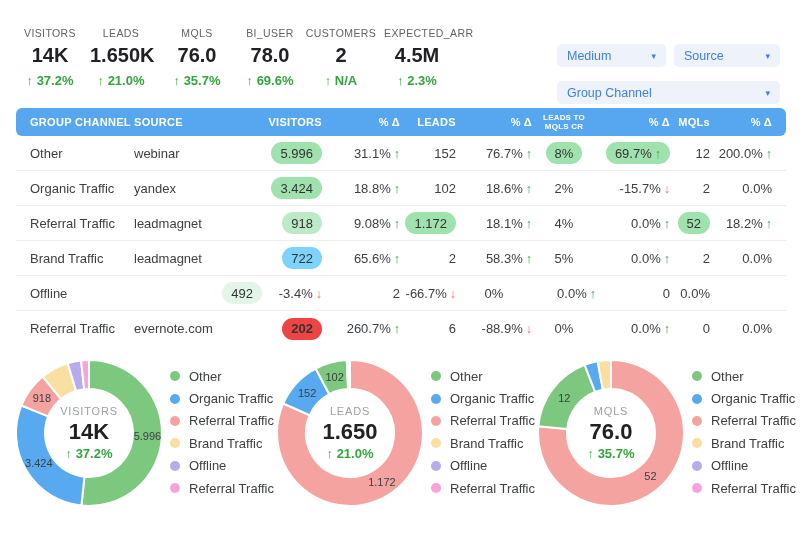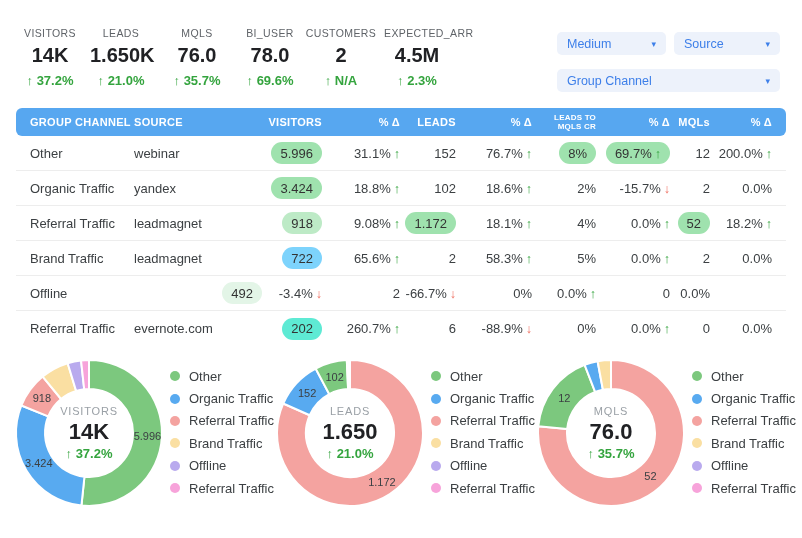--- a/index.html
+++ b/index.html
@@ -9,36 +9,36 @@
   .kpi-row{display:flex;gap:6px;padding:27px 0 0 16px;align-items:flex-start}
   .kpi{text-align:center;flex:0 0 auto}
   .kpi:nth-child(1){width:68px}.kpi:nth-child(2){width:62px}.kpi:nth-child(3){width:78px}
   .kpi:nth-child(4){width:56px}.kpi:nth-child(5){width:74px}.kpi:nth-child(6){width:66px}
   .kpi:nth-child(7){width:86px}
   .kpi .lbl{font-size:10.5px;color:#5f6368;letter-spacing:.4px;white-space:nowrap}
   .kpi .val{font-size:20px;font-weight:bold;color:#202124;margin-top:5px;white-space:nowrap}
   .kpi .dlt{font-size:13px;font-weight:bold;color:#34a43e;margin-top:6px;white-space:nowrap}
 
   
-  .filters{position:absolute;left:557px;top:32px}
+  .filters{position:absolute;left:557px;top:44px}
   .f-row{display:flex;gap:8px;margin-bottom:14px}
   .fbtn{height:23px;background:#edf2fb;border:none;border-radius:5px;color:#3d7fe9;font-size:12.5px;
         display:flex;align-items:center;justify-content:space-between;padding:0 10px;box-sizing:border-box;
         font-family:inherit;cursor:pointer}
   .fbtn .caret{font-size:9px;margin-left:8px;color:#3d7fe9}
   .f-medium{width:109px}.f-source{width:106px}.f-group{width:223px}
 
   
   .table{margin:20px 16px 0;width:770px}
   .t-head,.t-row{display:grid;grid-template-columns:104px 128px 60px 78px 56px 76px 64px 74px 40px 62px;
         align-items:center;padding:0 14px;box-sizing:border-box}
   .t-head{background:#57a7f0;border-radius:6px;height:28px;color:#fff;font-weight:bold;font-size:11px;letter-spacing:.3px}
   .t-row{height:35px;border-bottom:1px solid #ededed;font-size:13px;color:#3c4043;background:#fff}
   .t-row:last-child{border-bottom:none}
-  .a-l{text-align:left}.a-r{text-align:right}.a-c{text-align:right}
+  .a-l{text-align:left}.a-r{text-align:right}.a-c{text-align:center}
   .th.small{font-size:8px;line-height:9px;letter-spacing:.2px}
   .pill{display:inline-block;border-radius:11px;padding:3.5px 9px;color:#333}
   .arrow{font-weight:bold;margin-left:3px;font-size:12.5px}
   .up{color:#34a43e}.down{color:#f07466}
 
   
   .charts{display:flex;justify-content:space-between;padding:0 14px;margin-top:12px}
   .chart{display:flex;align-items:flex-start;width:252px;flex:0 0 auto}
   .donut{position:relative;width:150px;height:150px;flex:0 0 auto}
   .c-center{position:absolute;inset:0;display:flex;flex-direction:column;align-items:center;justify-content:center;pointer-events:none}
@@ -174,21 +174,21 @@
         <div class="td a-r">2</div>
         <div class="td a-r">-66.7%<span class="arrow down">↓</span></div>
         <div class="td a-c">0%</div>
         <div class="td a-r">0.0%<span class="arrow up">↑</span></div>
         <div class="td a-r">0</div>
         <div class="td a-r">0.0%</div>
       </div>
       <div class="t-row">
         <div class="td a-l">Referral Traffic</div>
         <div class="td a-l">evernote.com</div>
-        <div class="td a-r"><span class="pill" style="background: #5eead4;">202</span></div>
+        <div class="td a-r"><span class="pill" style="background: #ef4444; font-weight: bold;">202</span></div>
         <div class="td a-r">260.7%<span class="arrow up">↑</span></div>
         <div class="td a-r">6</div>
         <div class="td a-r">-88.9%<span class="arrow down">↓</span></div>
         <div class="td a-c">0%</div>
         <div class="td a-r">0.0%<span class="arrow up">↑</span></div>
         <div class="td a-r">0</div>
         <div class="td a-r">0.0%</div>
       </div>
     </div>
 </div>

